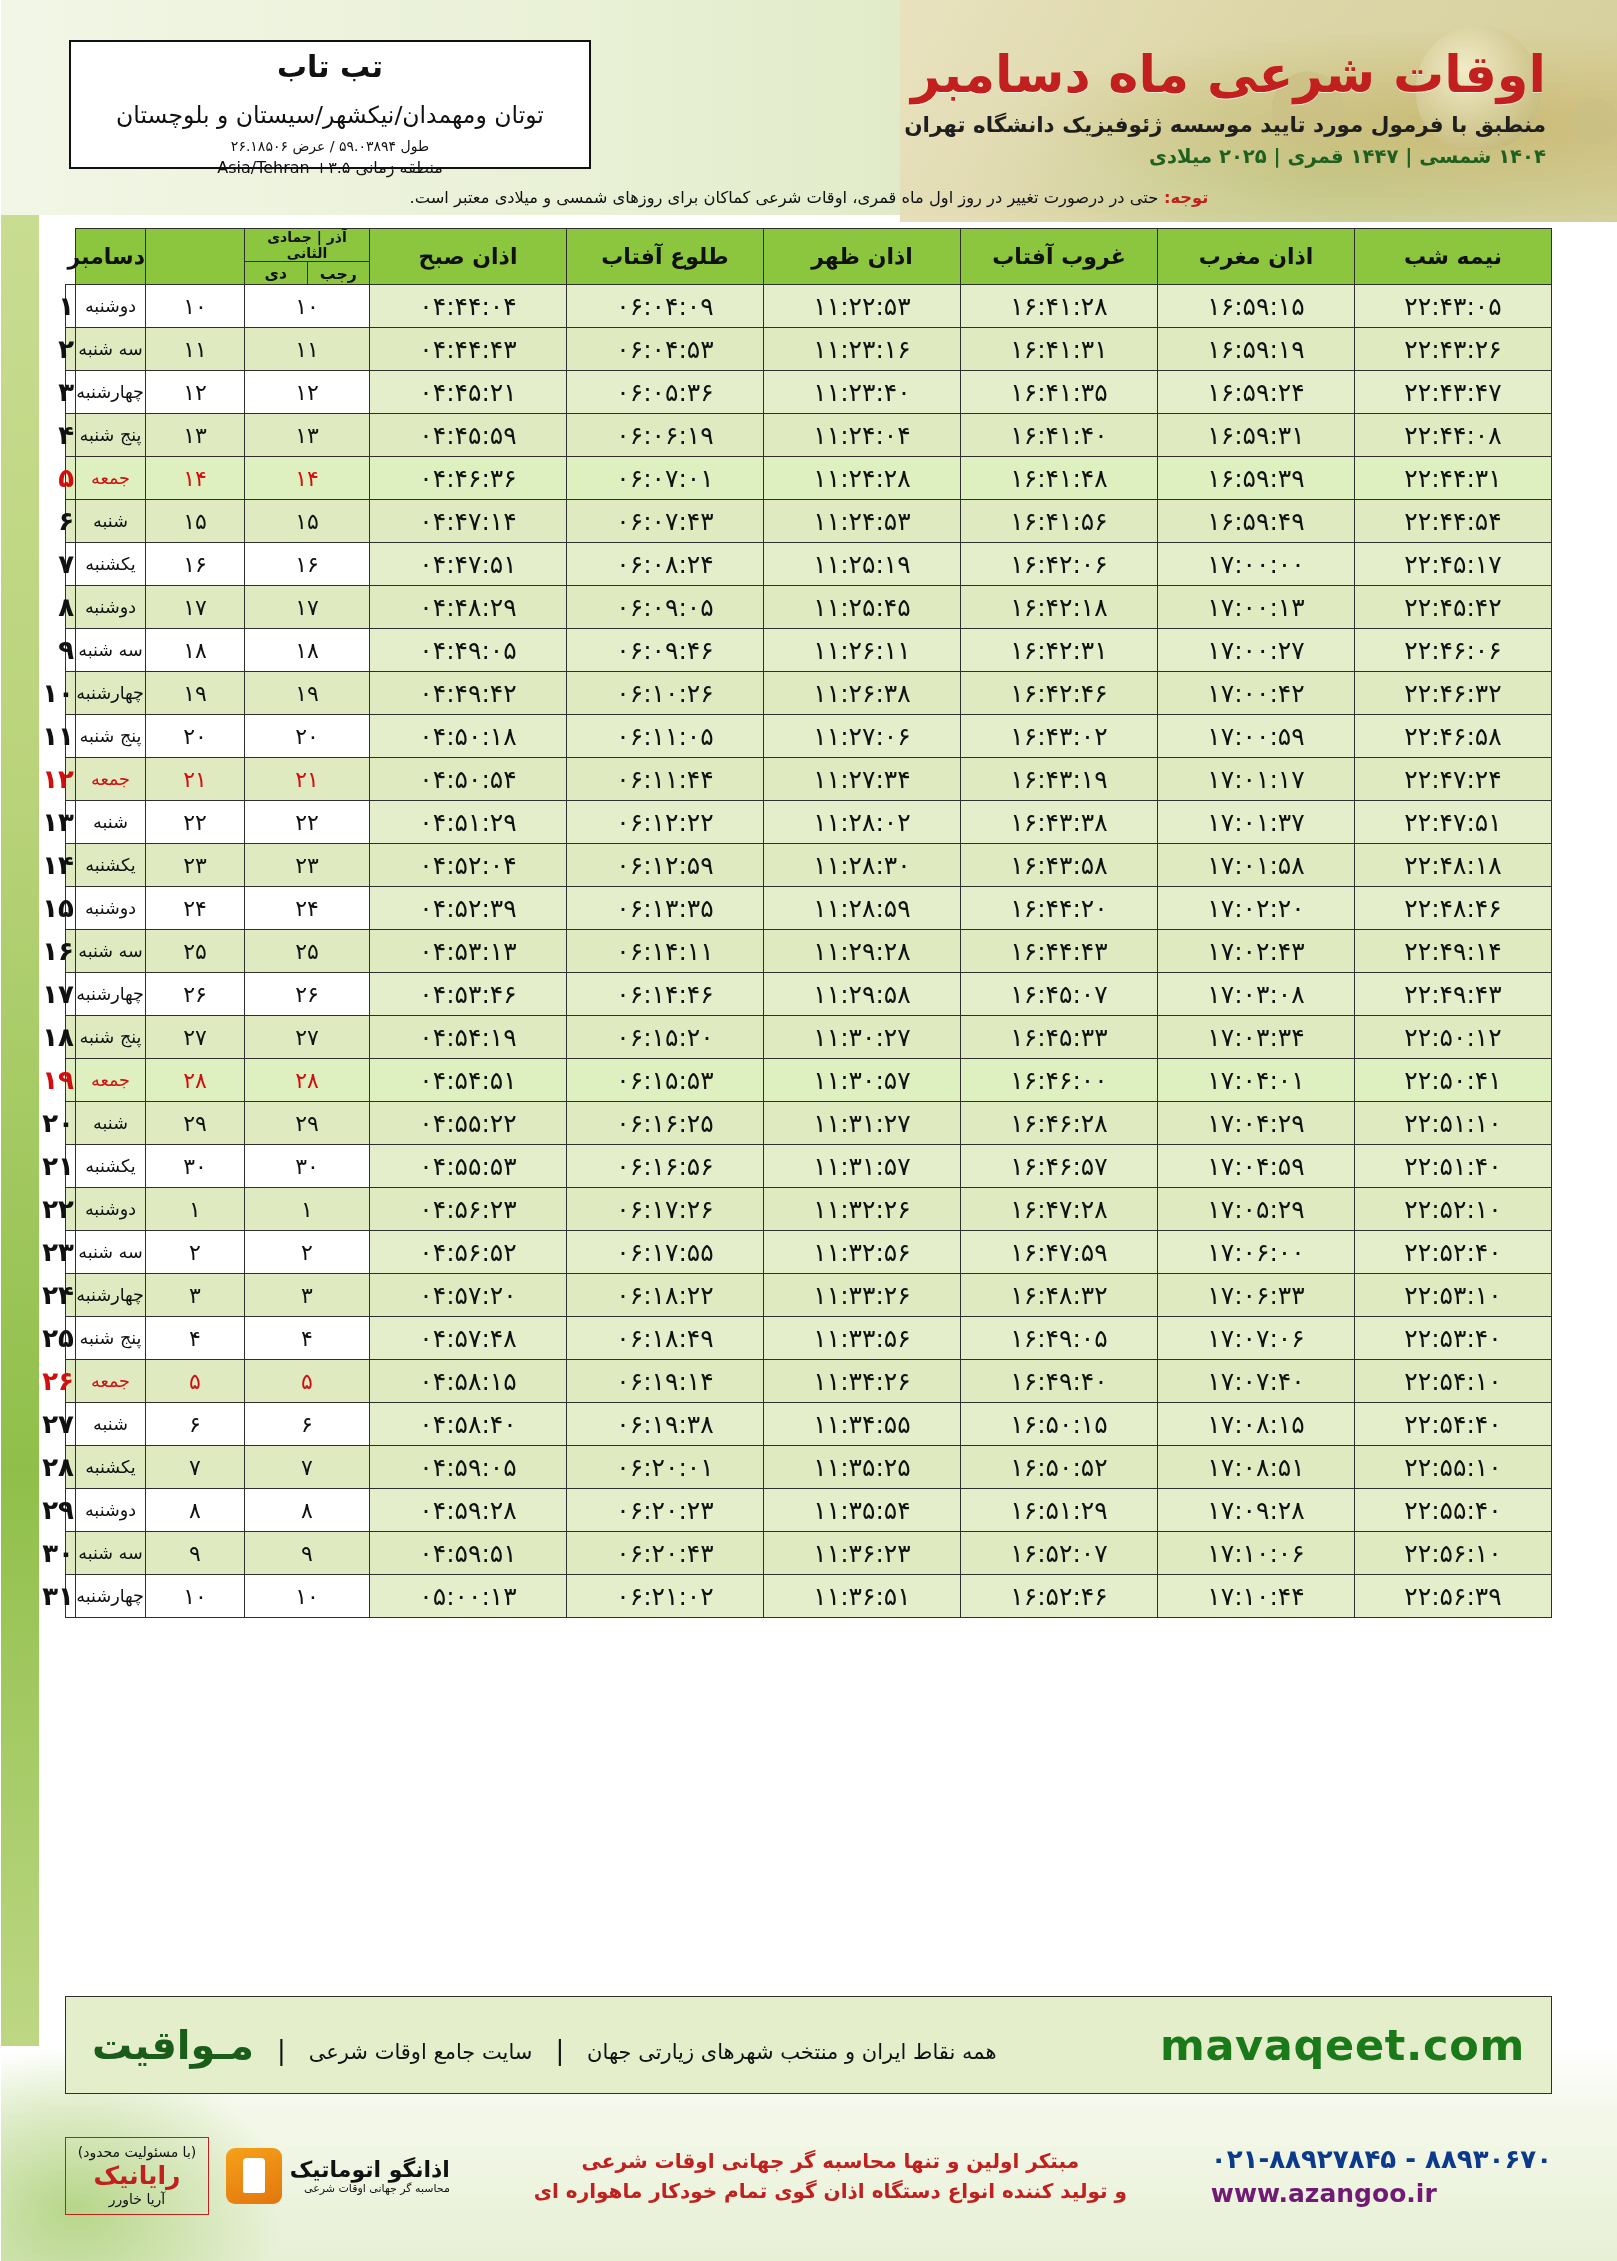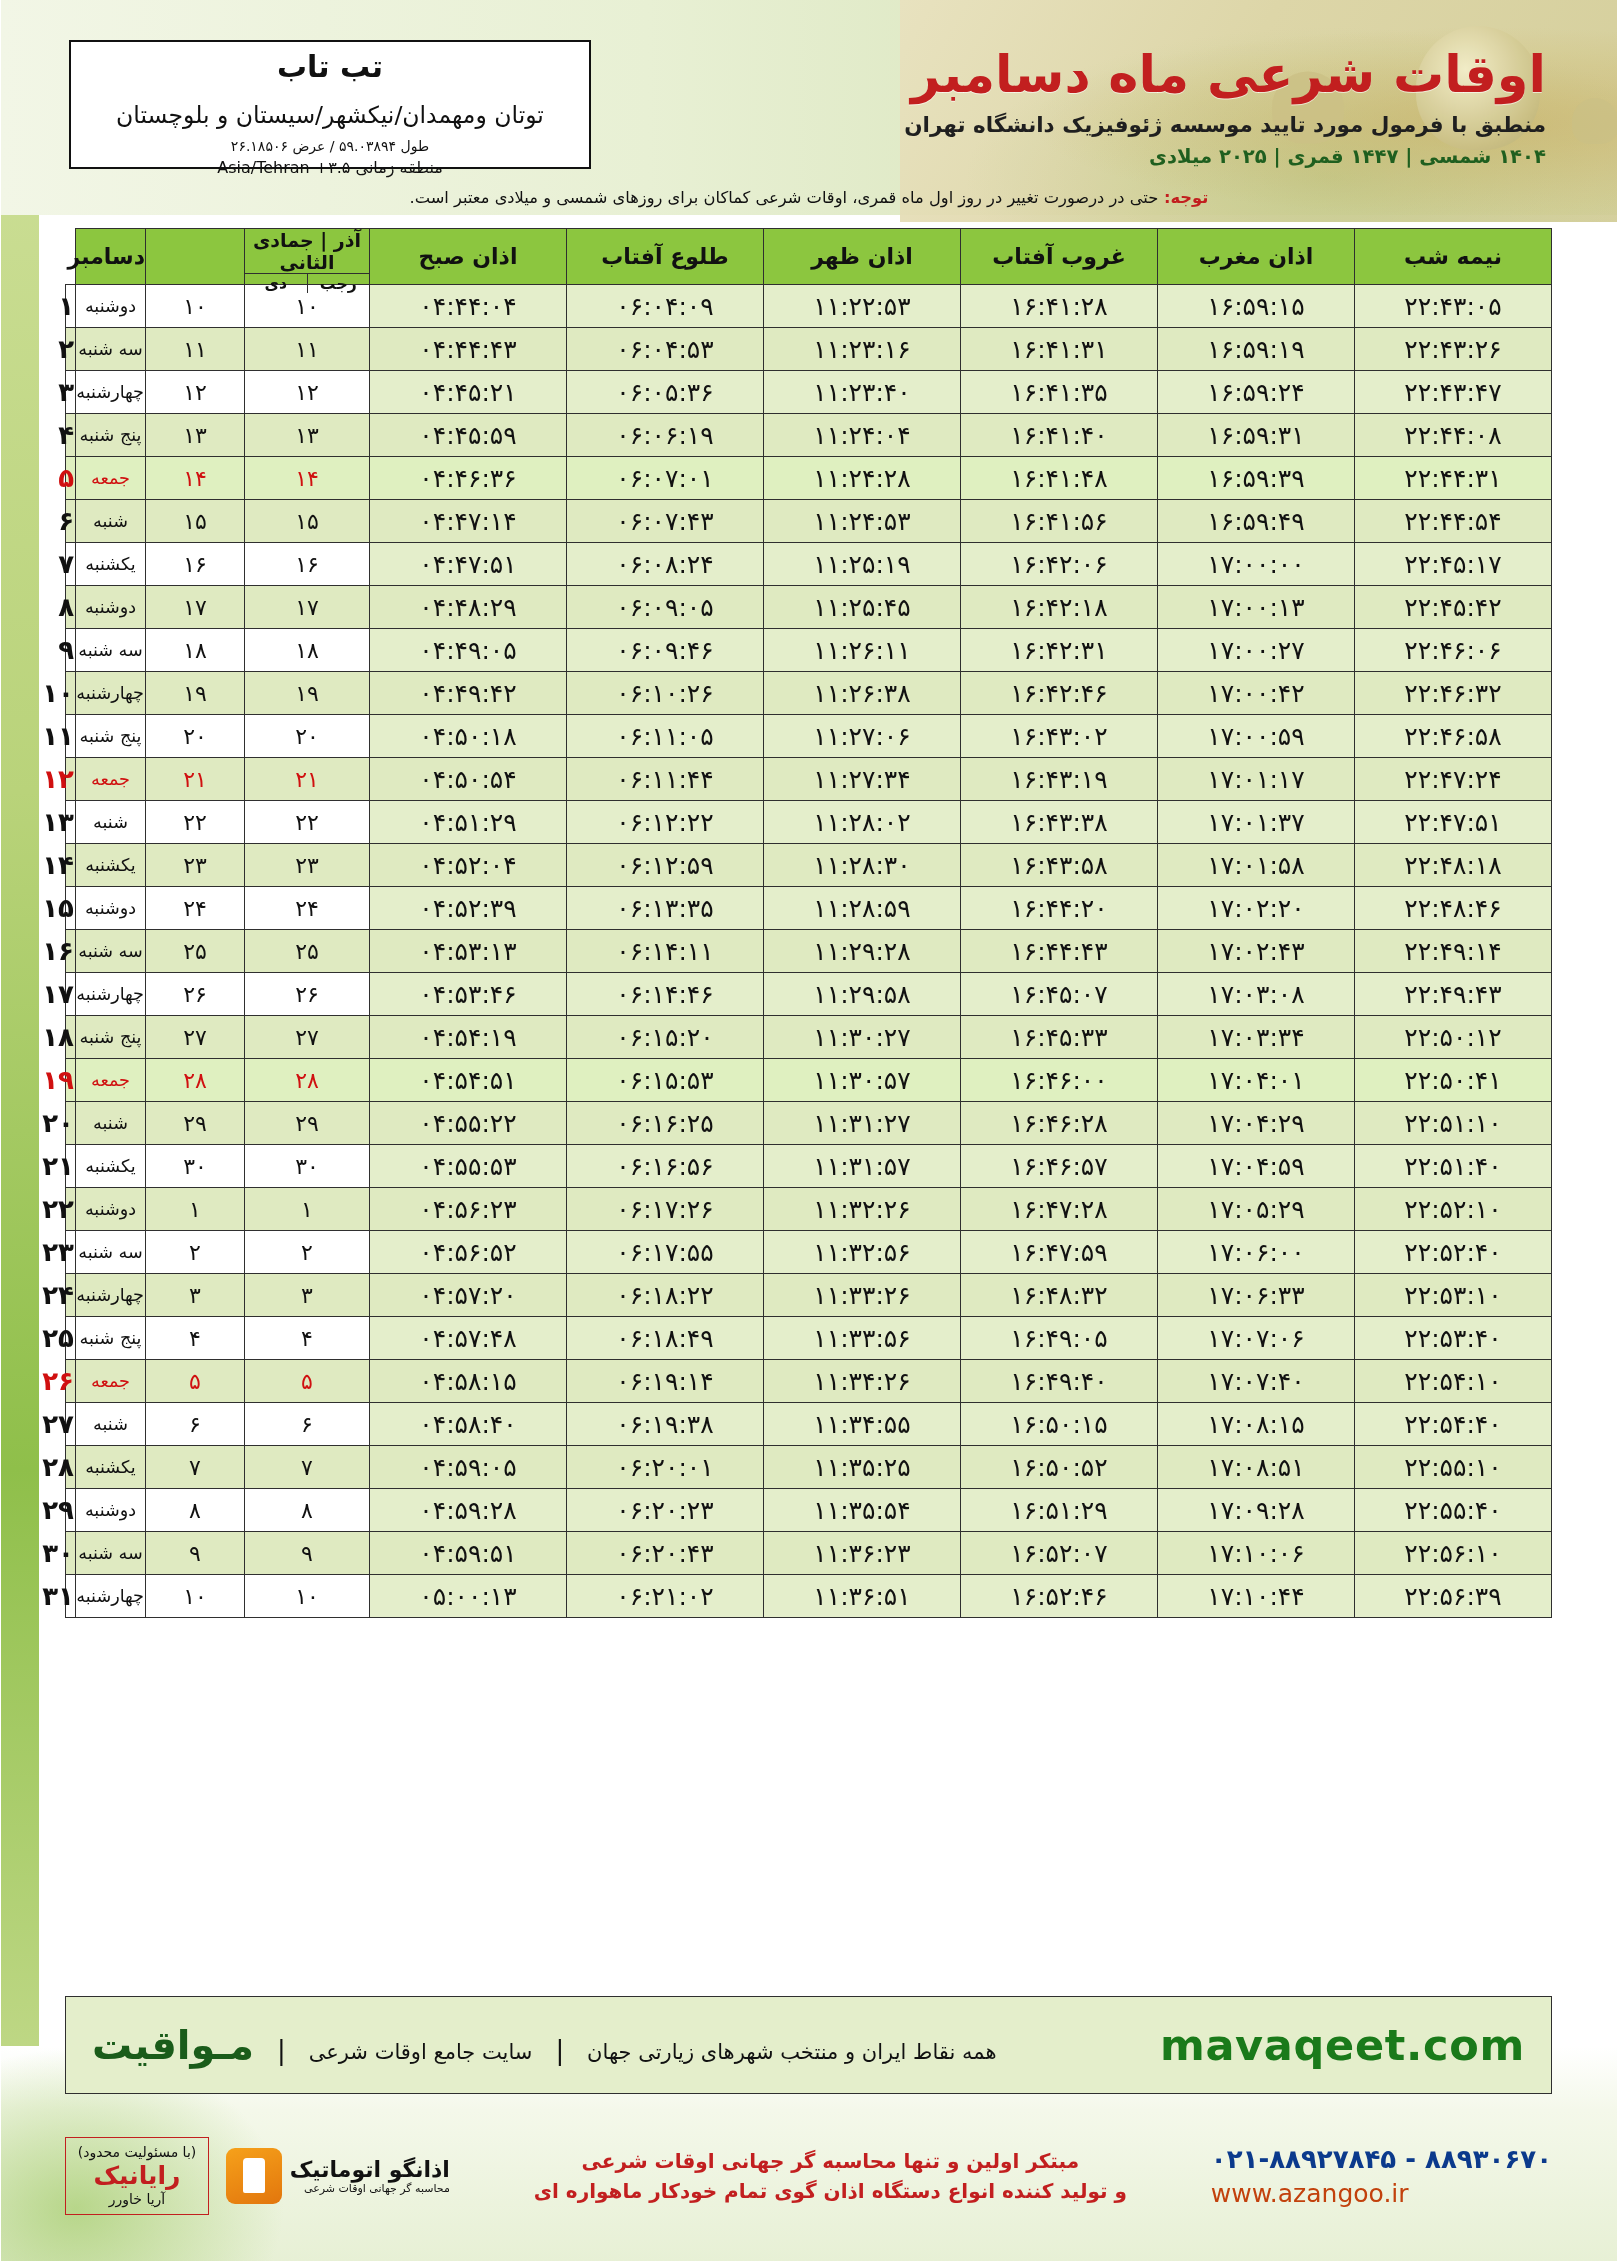--- a/index.html
+++ b/index.html
@@ -79,21 +79,21 @@
   table{border-collapse:collapse;width:1487px;table-layout:fixed;}
   th,td{
     border:1.3px solid #2f2f2f;text-align:center;
     font-family:"DejaVu Sans","Liberation Sans",sans-serif;
   }
   thead th{
     background:#8cc63f;color:#111;font-size:22px;font-weight:bold;height:55px;
     padding:0;
   }
   .hdr-split{display:flex;flex-direction:column;height:55px;}
-  .hdr-split .top{flex:0 0 27px;display:flex;align-items:center;justify-content:center;font-size:19px;border-bottom:1.3px solid #2f2f2f;}
+  .hdr-split .top{flex:0 0 27px;display:flex;align-items:center;justify-content:center;font-size:14px;border-bottom:1.3px solid #2f2f2f;}
   .hdr-split .bot{flex:1;display:flex;}
   .hdr-split .bot span{flex:1;display:flex;align-items:center;justify-content:center;font-size:15.7px;}
   .hdr-split .bot span:first-child{border-left:1.3px solid #2f2f2f;}
   tbody td{
     font-size:25px;height:40px;color:#111;background:#e4eecb;
     letter-spacing:0.7px;
   }
   tbody tr:nth-child(even) td{background:#dfeac1;}
   td.day-num{background:#ffffff;font-size:26px;font-weight:bold;width:69px;}
   td.weekday{background:#ffffff;font-size:17.6px;width:98px;}
@@ -112,21 +112,21 @@
   .mavaqeet-fa .sep{color:#111;font-weight:normal;font-size:26px;margin:0 9px;}
   .mavaqeet-fa .desc{font-size:21px;color:#111;font-weight:normal;}
   .mavaqeet-en{font-size:43px;font-weight:bold;color:#1a7a1a;letter-spacing:0.7px;}
 
   .footer-bottom{
     position:absolute;left:65px;top:2114px;width:1487px;height:124px;
     display:flex;align-items:center;justify-content:space-between;
   }
   .phone-block{text-align:left;direction:ltr;}
   .phone-line{font-size:26px;font-weight:bold;color:#0b3a8c;}
-  .site-line{font-size:25px;font-weight:normal;color:#c2410c;margin-top:5.2px;}
+  .site-line{font-size:25px;font-weight:bold;color:#701a75;margin-top:5.2px;}
   .mid-text{text-align:center;direction:rtl;color:#c21f1f;font-weight:bold;font-size:20px;line-height:1.5;}
   .logos{display:flex;align-items:center;gap:17px;}
   .logo-rayanic{
     border:1.3px solid #c21f1f;padding:6.5px 11.7px;text-align:center;color:#c21f1f;
     font-weight:bold;line-height:1.2;
   }
   .logo-rayanic .big{font-size:25px;}
   .logo-rayanic .small{font-size:14px;color:#111;font-weight:normal;}
   .logo-azangoo{
     display:flex;align-items:center;gap:7.8px;color:#111;text-align:right;

